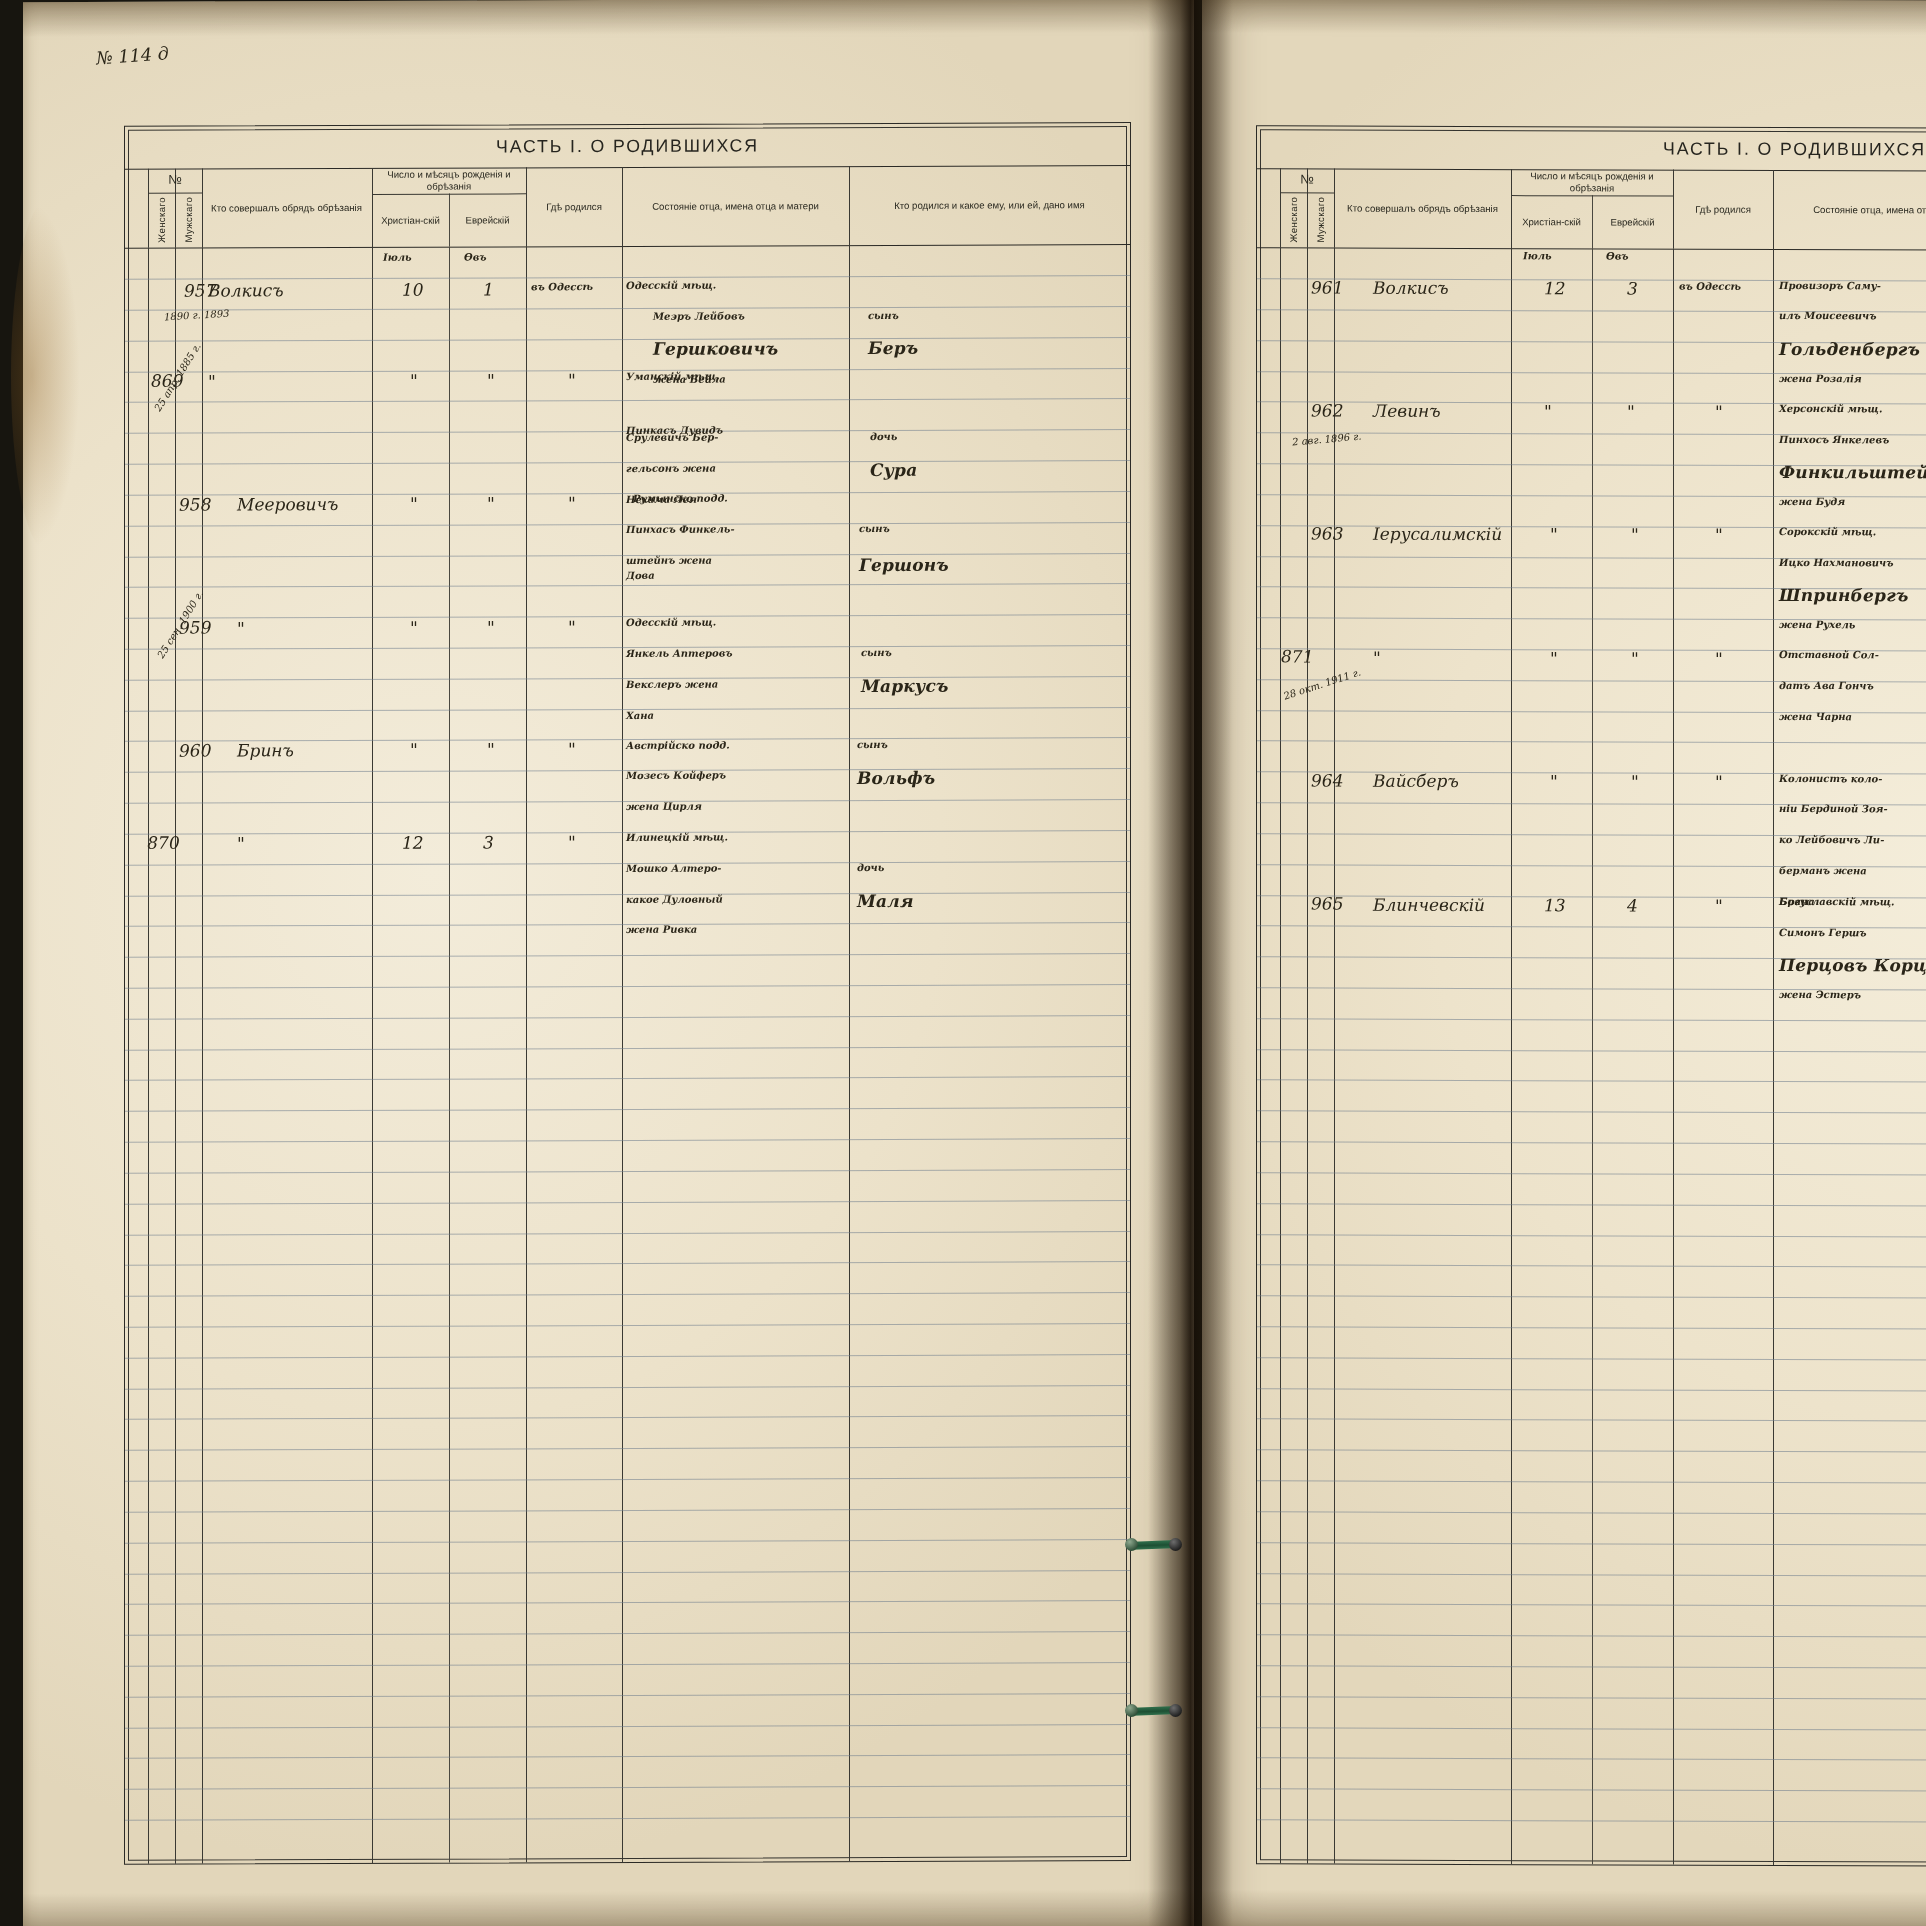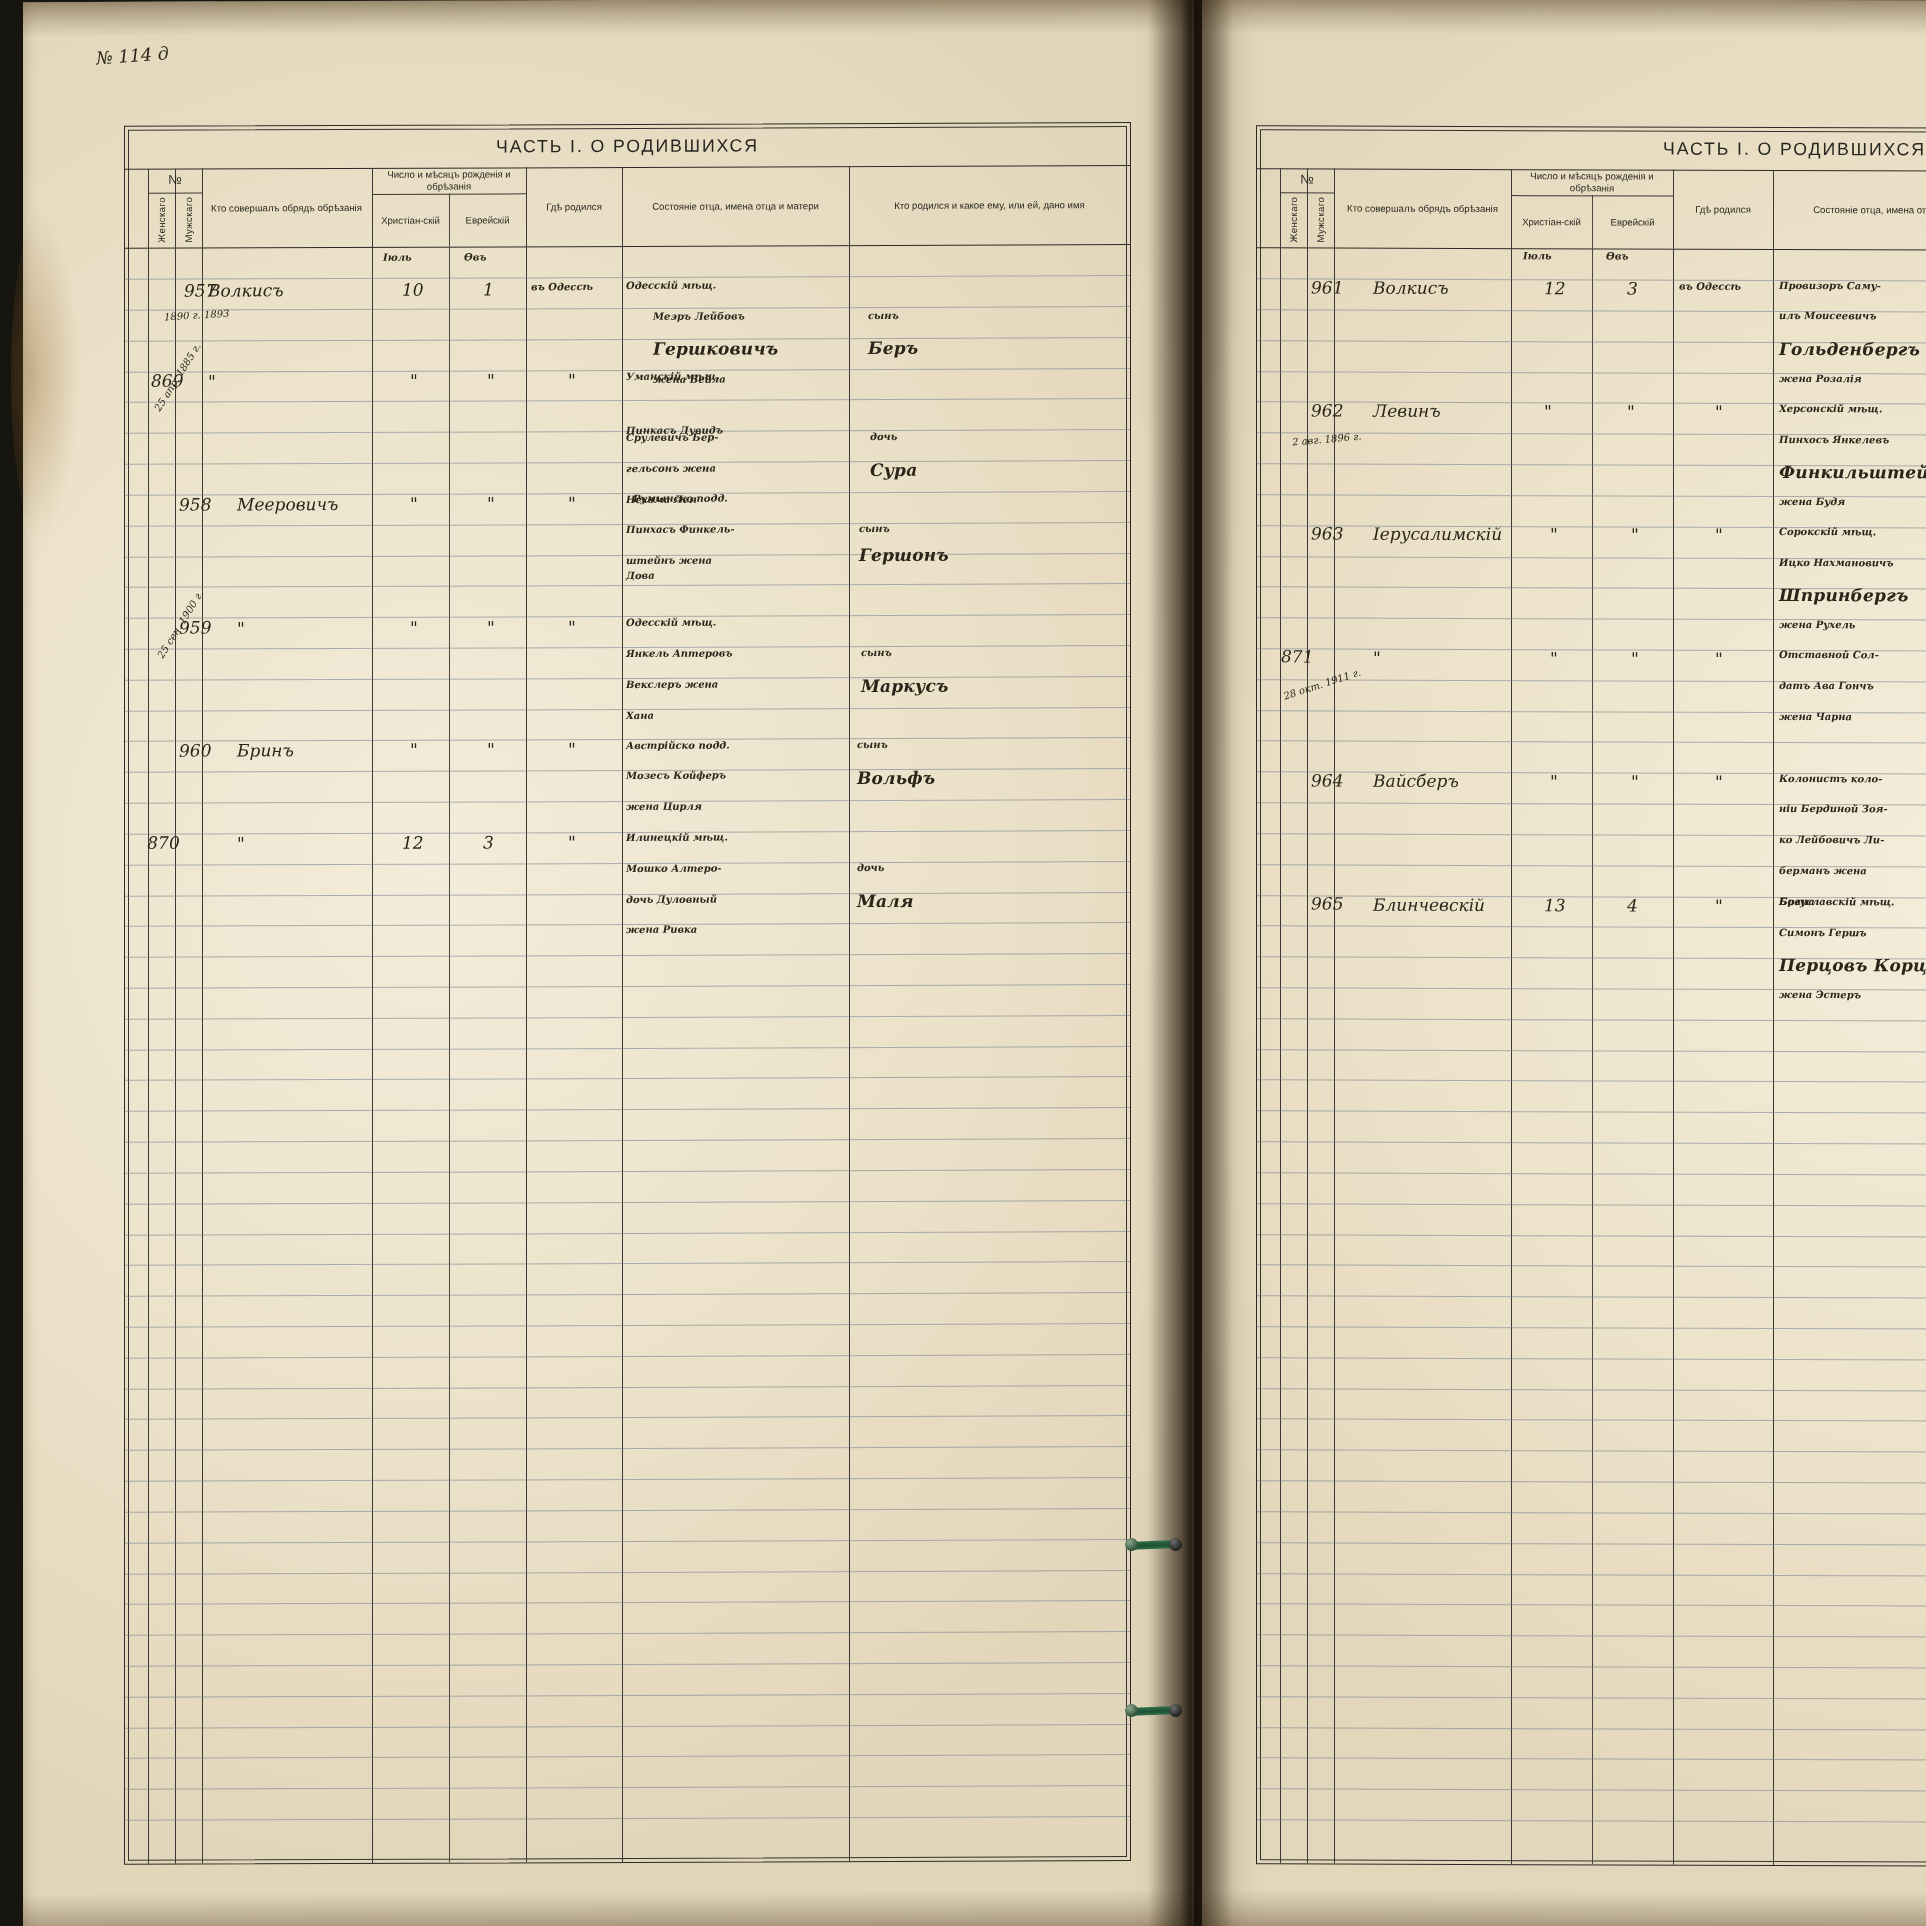--- a/index.html
+++ b/index.html
@@ -361,21 +361,21 @@
       <div class="hw big" style="left:54px;top:370px;"><span>958</span></div>
       <div class="hw big" style="left:112px;top:370px;"><span>Мееровичъ</span></div>
       <div class="hw big" style="left:285px;top:370px;"><span>"</span></div>
       <div class="hw big" style="left:362px;top:370px;"><span>"</span></div>
       <div class="hw big" style="left:443px;top:370px;"><span>"</span></div>
       <div class="hw med" style="left:508px;top:369px;"><span>Румынско подд.</span></div>
       <div class="hw med" style="left:501px;top:400px;"><span>Пинхасъ Финкель-</span></div>
       <div class="hw med" style="left:501px;top:431px;"><span>штейнъ жена</span></div>
       <div class="hw med" style="left:501px;top:446px;"><span>Дова</span></div>
       <div class="hw med" style="left:734px;top:400px;"><span>сынъ</span></div>
-      <div class="hw big bold" style="left:734px;top:423px;"><span>Гершонъ</span></div>
+      <div class="hw big bold" style="left:734px;top:433px;"><span>Гершонъ</span></div>
 
       <div class="hw big" style="left:54px;top:493px;"><span>959</span></div>
       <div class="hw big" style="left:112px;top:494px;"><span>"</span></div>
       <div class="hw big" style="left:285px;top:494px;"><span>"</span></div>
       <div class="hw big" style="left:362px;top:494px;"><span>"</span></div>
       <div class="hw big" style="left:443px;top:494px;"><span>"</span></div>
       <div class="hw med" style="left:501px;top:493px;"><span>Одесскій мѣщ.</span></div>
       <div class="hw med" style="left:501px;top:524px;"><span>Янкель Аптеровъ</span></div>
       <div class="hw med" style="left:501px;top:555px;"><span>Векслеръ жена</span></div>
       <div class="hw med" style="left:501px;top:586px;"><span>Хана</span></div>
@@ -394,21 +394,21 @@
       <div class="hw med" style="left:732px;top:616px;"><span>сынъ</span></div>
       <div class="hw big bold" style="left:732px;top:646px;"><span>Вольфъ</span></div>
 
       <div class="hw big" style="left:22.3px;top:708px;"><span>870</span></div>
       <div class="hw big" style="left:112px;top:709px;"><span>"</span></div>
       <div class="hw big" style="left:277px;top:709px;"><span>12</span></div>
       <div class="hw big" style="left:358px;top:709px;"><span>3</span></div>
       <div class="hw big" style="left:443px;top:709px;"><span>"</span></div>
       <div class="hw med" style="left:501px;top:708px;"><span>Илинецкій мѣщ.</span></div>
       <div class="hw med" style="left:501px;top:739px;"><span>Мошко Алтеро-</span></div>
-      <div class="hw med" style="left:501px;top:770px;"><span>дочь Дуловный</span></div>
+      <div class="hw med" style="left:501px;top:770px;"><span>какое Дуловный</span></div>
       <div class="hw med" style="left:501px;top:800px;"><span>жена Ривка</span></div>
       <div class="hw med" style="left:732px;top:739px;"><span>дочь</span></div>
       <div class="hw big bold" style="left:732px;top:769px;"><span>Маля</span></div>
     </div>
   </div>
 
   <div class="page right">
     <div class="edge-top"></div>
     <div class="edge-bottom"></div>
 

